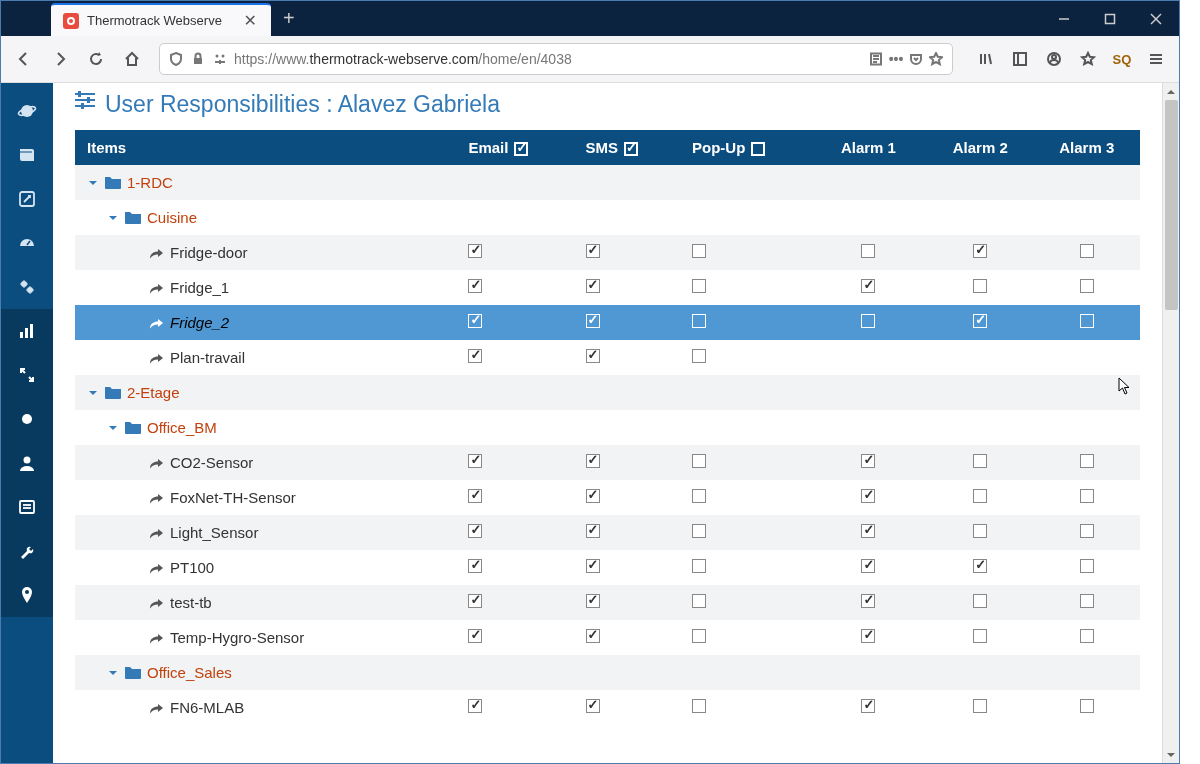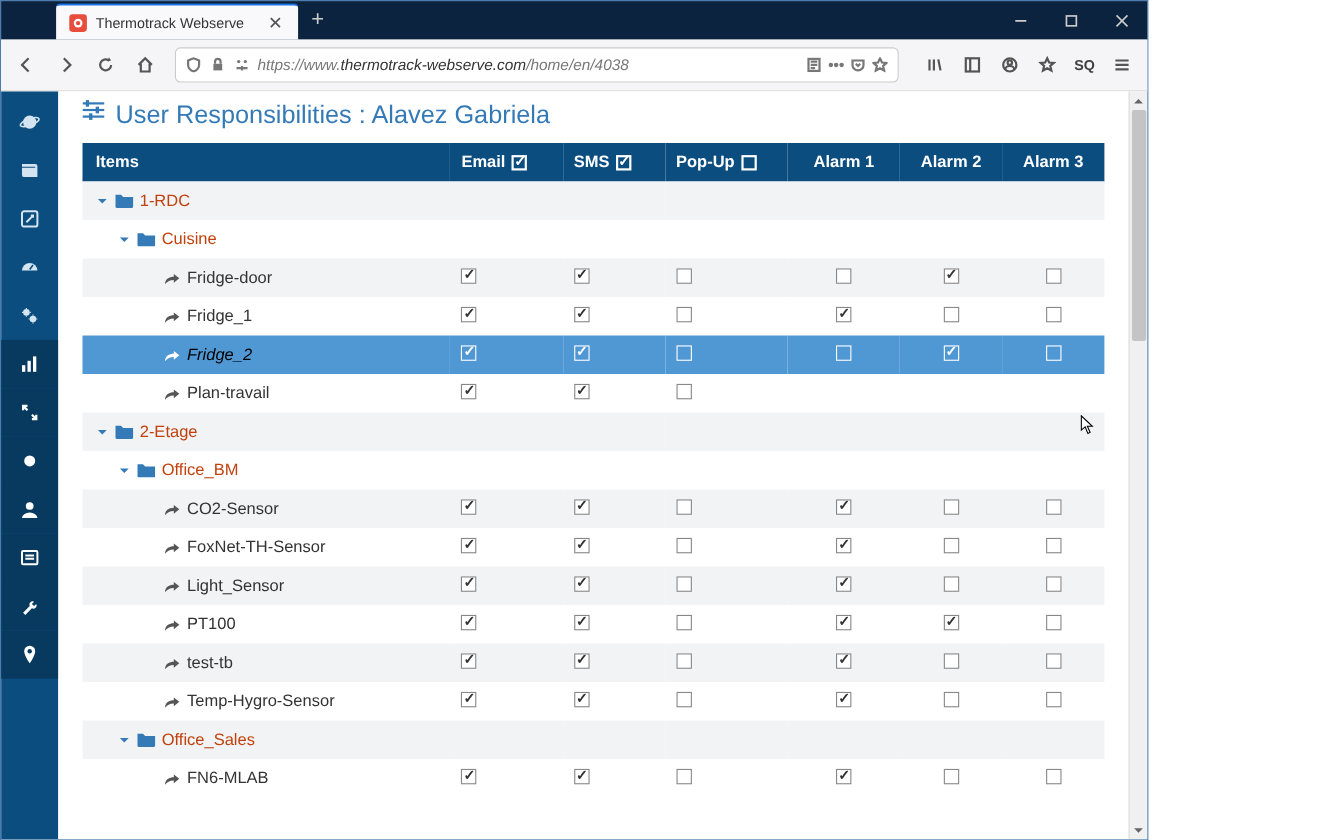--- a/index.html
+++ b/index.html
@@ -1,33 +1,33 @@
 <!DOCTYPE html>
 <html><head>
 <meta charset="utf-8">
 <style>
   * { box-sizing: border-box; margin: 0; padding: 0; }
   body { font-family: "Segoe UI", Arial, sans-serif; font-size: 14px; background: #fff; overflow: hidden; }
-  .browser-window { width: 1044px; height: 764px; border: 1px solid #4a7cb0; background: #fff; display: flex; flex-direction: column; }
+  .browser-window { width: 1180px; height: 764px; border: 1px solid #4a7cb0; background: #fff; display: flex; flex-direction: column; }
   
   .titlebar { height: 35px; background: #0c2340; display: flex; align-items: flex-end; }
   .tab { background: #f9f9fb; border-top-left-radius: 4px; border-top-right-radius: 4px; height: 33px; display: flex; align-items: center; margin-left: 50px; padding: 0 10px 0 12px; gap: 8px; min-width: 220px; position: relative; border-top: 2px solid #1a73e8;}
   .tab .favicon { width: 16px; height: 16px; background: #e74c3c; border-radius: 3px; display:inline-flex;align-items:center;justify-content:center;}
   .tab .favicon svg { width:10px; height:10px;}
   .tab-title { color: #333; font-size: 13px; flex:1; white-space:nowrap; overflow:hidden; text-overflow:ellipsis;}
   .tab-close { color: #555; font-size: 16px; cursor: pointer; padding: 0 4px;}
   .new-tab { color: #ccc; font-size: 20px; padding: 0 12px; cursor:pointer; align-self:center;}
   .win-controls { margin-left:auto; display:flex; height:100%; }
   .win-btn { width:46px; display:flex; align-items:center; justify-content:center; color:#ccc; cursor:pointer;}
   .win-btn svg { width:12px; height:12px; stroke:#ccc; stroke-width:1.5; fill:none;}
   
   .toolbar { height: 47px; background: #f5f5f7; border-bottom: 1px solid #ddd; display:flex; align-items:center; padding: 0 8px; gap:6px;}
   .tool-btn { width:30px; height:30px; display:flex; align-items:center; justify-content:center; border-radius:4px; cursor:pointer; color:#555;}
   .tool-btn svg { width:16px; height:16px; stroke:#555; stroke-width:2; fill:none;}
-  .url-bar { flex:1; height:32px; background:#fff; border:1px solid #ccc; border-radius:5px; display:flex; align-items:center; padding:0 8px; gap:6px; margin: 0 6px; font-style: italic;}
+  .url-bar { flex:1; height:32px; background:#fff; border:1px solid #ccc; border-radius:5px; display:flex; align-items:center; padding:0 8px; gap:6px; margin: 0 6px;}
   .url-icon { width:16px; height:16px; display:flex; align-items:center; justify-content:center; color:#777;}
   .url-icon svg { width:14px; height:14px; stroke:#777; stroke-width:2; fill:none;}
   .url-text { flex:1; color:#777; font-size:14px; white-space:nowrap; overflow:hidden;}
   .url-text .domain { color:#333;}
   .url-actions { display:flex; gap:4px;}
   .toolbar-right { display:flex; gap:4px; margin-left:6px;}
   
   .content-area { flex:1; display:flex; overflow:hidden; position:relative;}
   .sidebar { width:52px; background:#0c4d80; display:flex; flex-direction:column; align-items:center; padding-top:6px;}
   .side-item { width:100%; height:44px; display:flex; align-items:center; justify-content:center; cursor:pointer; color:#d4e4f1;}
@@ -205,21 +205,21 @@
             <circle cx="8" cy="6" r="2"></circle>
             <path d="M4 12 a4 3 0 0 1 8 0"></path>
           </svg>
         </div>
       <div class="tool-btn">
           <svg viewBox="0 0 16 16">
             <path d="M8 2 l1.8 3.8 4.2 0.4 -3.2 2.8 1 4.1 L8 11 l-3.8 2.1 1-4.1 L2 6.2 l4.2-0.4 Z"></path>
           </svg>
         </div>
       <div class="tool-btn">
-          <span style="color:#404040;font-weight:bold;font-size:13px;">SQ</span>
+          <span style="color:#a16207;font-weight:bold;font-size:13px;">SQ</span>
         </div>
       <div class="tool-btn">
           <svg viewBox="0 0 16 16">
             <line x1="2" y1="4" x2="14" y2="4"></line>
             <line x1="2" y1="8" x2="14" y2="8"></line>
             <line x1="2" y1="12" x2="14" y2="12"></line>
           </svg>
         </div>
     </div>
   </div>

